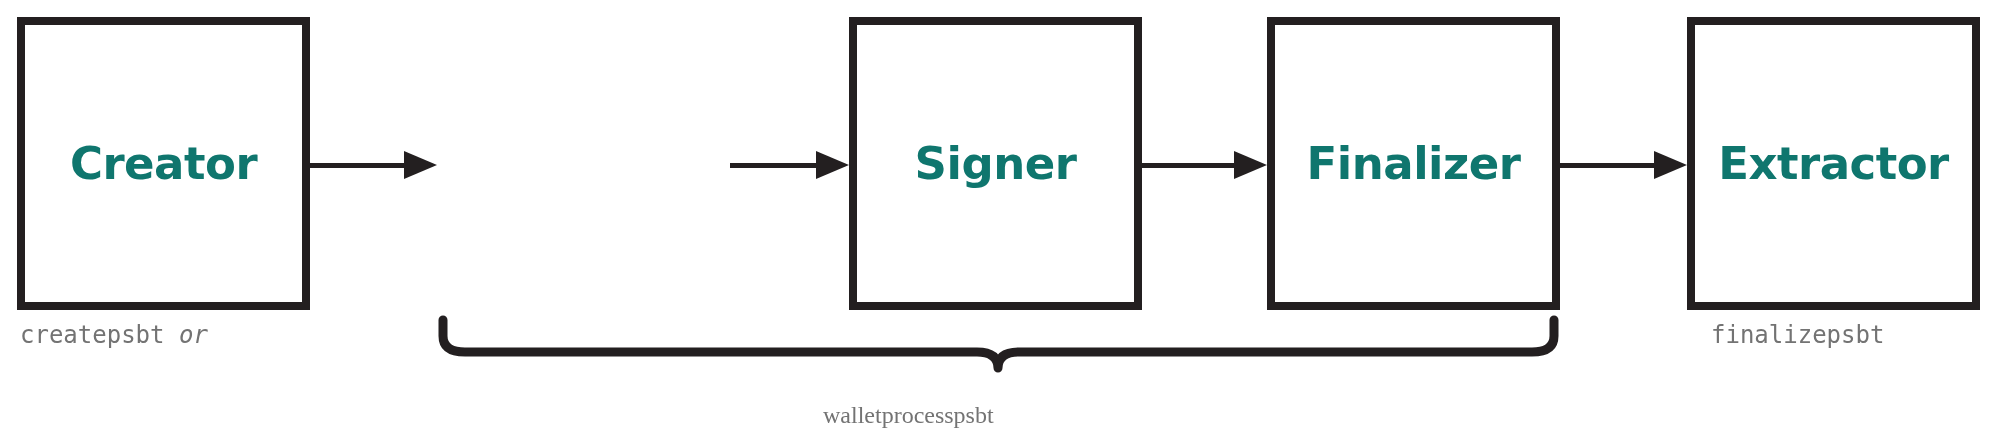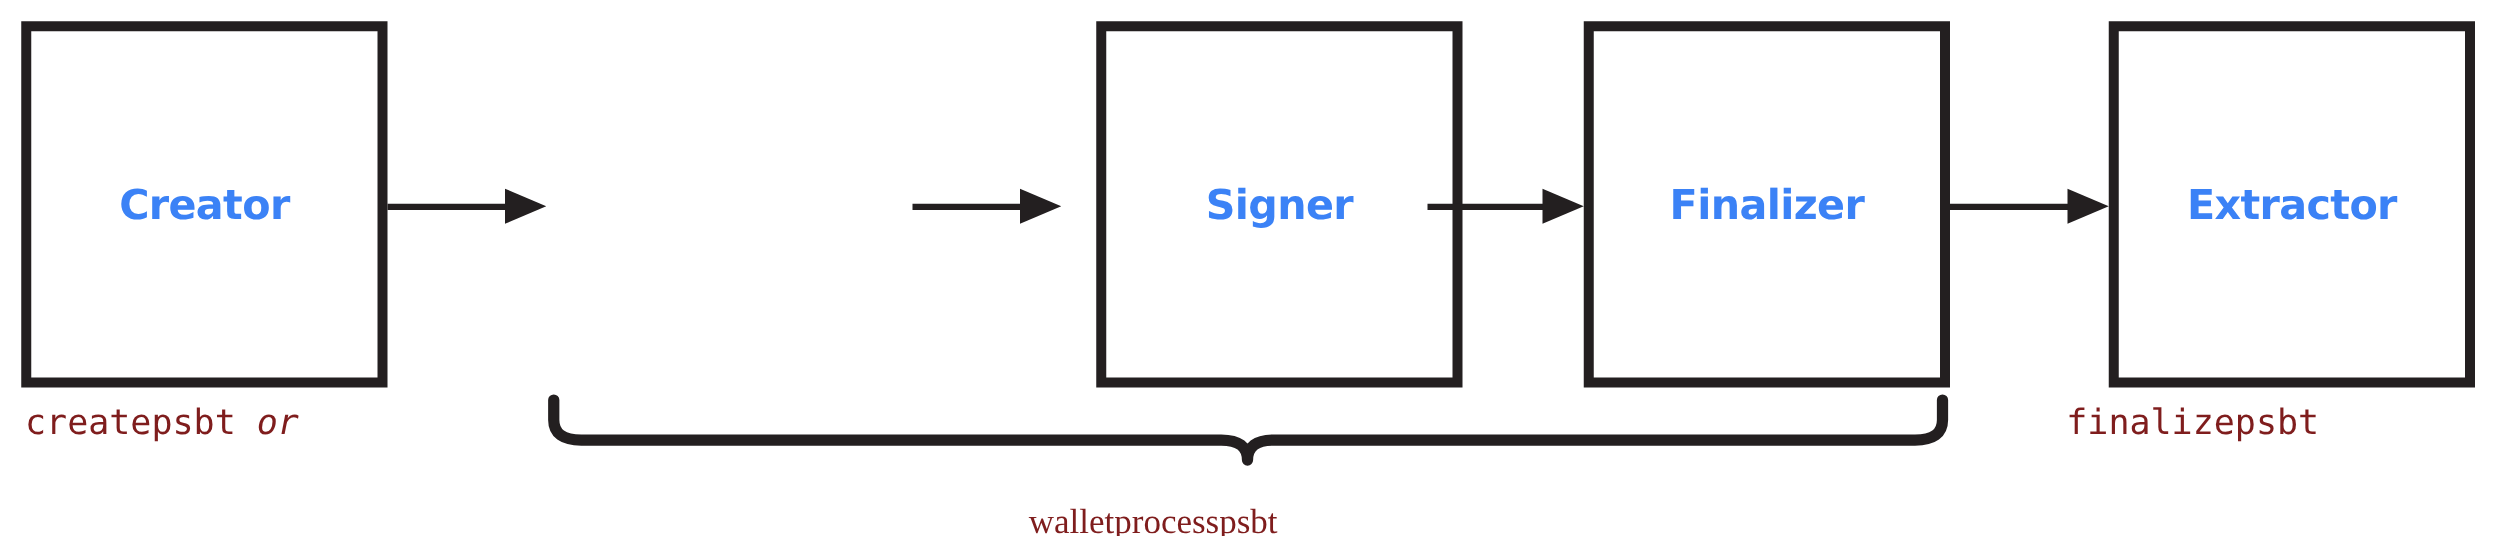--- a/index.html
+++ b/index.html
@@ -29,30 +29,30 @@
     box-sizing: border-box;
     border: 8px solid #231f20;
     background: #ffffff;
     display: flex;
     align-items: center;
     justify-content: center;
   }
   .stage-label {
     font-family: "DejaVu Sans", sans-serif;
     font-weight: 700;
-    font-size: 33px;
+    font-size: 45px;
     letter-spacing: -0.5px;
-    color: #3b82f6;
+    color: #0f766e;
     white-space: nowrap;
     line-height: 1;
   }
 
   .box-creator   { left: 17px;   }
   .box-updater   { left: 437px;  }
-  .box-signer    { left: 849px; margin-left: 28px;  }
+  .box-signer    { left: 849px;  }
   .box-finalizer { left: 1267px; }
   .box-extractor { left: 1687px; }
 
   
   .arrow {
     position: absolute;
     top: 163px;
     height: 1px;
   }
   .arrow .shaft {
@@ -82,36 +82,36 @@
   .arrow-2 .head  { left: 86px; }
   .arrow-3 .shaft { width: 94px; }
   .arrow-3 .head  { left: 92px; }
   .arrow-4 .shaft { width: 96px; }
   .arrow-4 .head  { left: 94px; }
 
   
   .caption {
     position: absolute;
     font-family: "DejaVu Sans Mono", monospace;
-    font-size: 28px;
+    font-size: 24px;
     line-height: 1.28;
-    color: #7f1d1d;
+    color: #737373;
     white-space: nowrap;
   }
   .caption .kw-italic {
     font-style: italic;
   }
 
   .caption-creator {
     left: 20px;
     top: 320px;
     text-align: left;
   }
   .caption-extractor {
-    left: 1653px;
+    left: 1711px;
     top: 320px;
   }
   .caption-brace {
     left: 823px;
     top: 400px;
     font-family: Liberation Serif, serif;
   }
 
   
   .brace-wrap {

